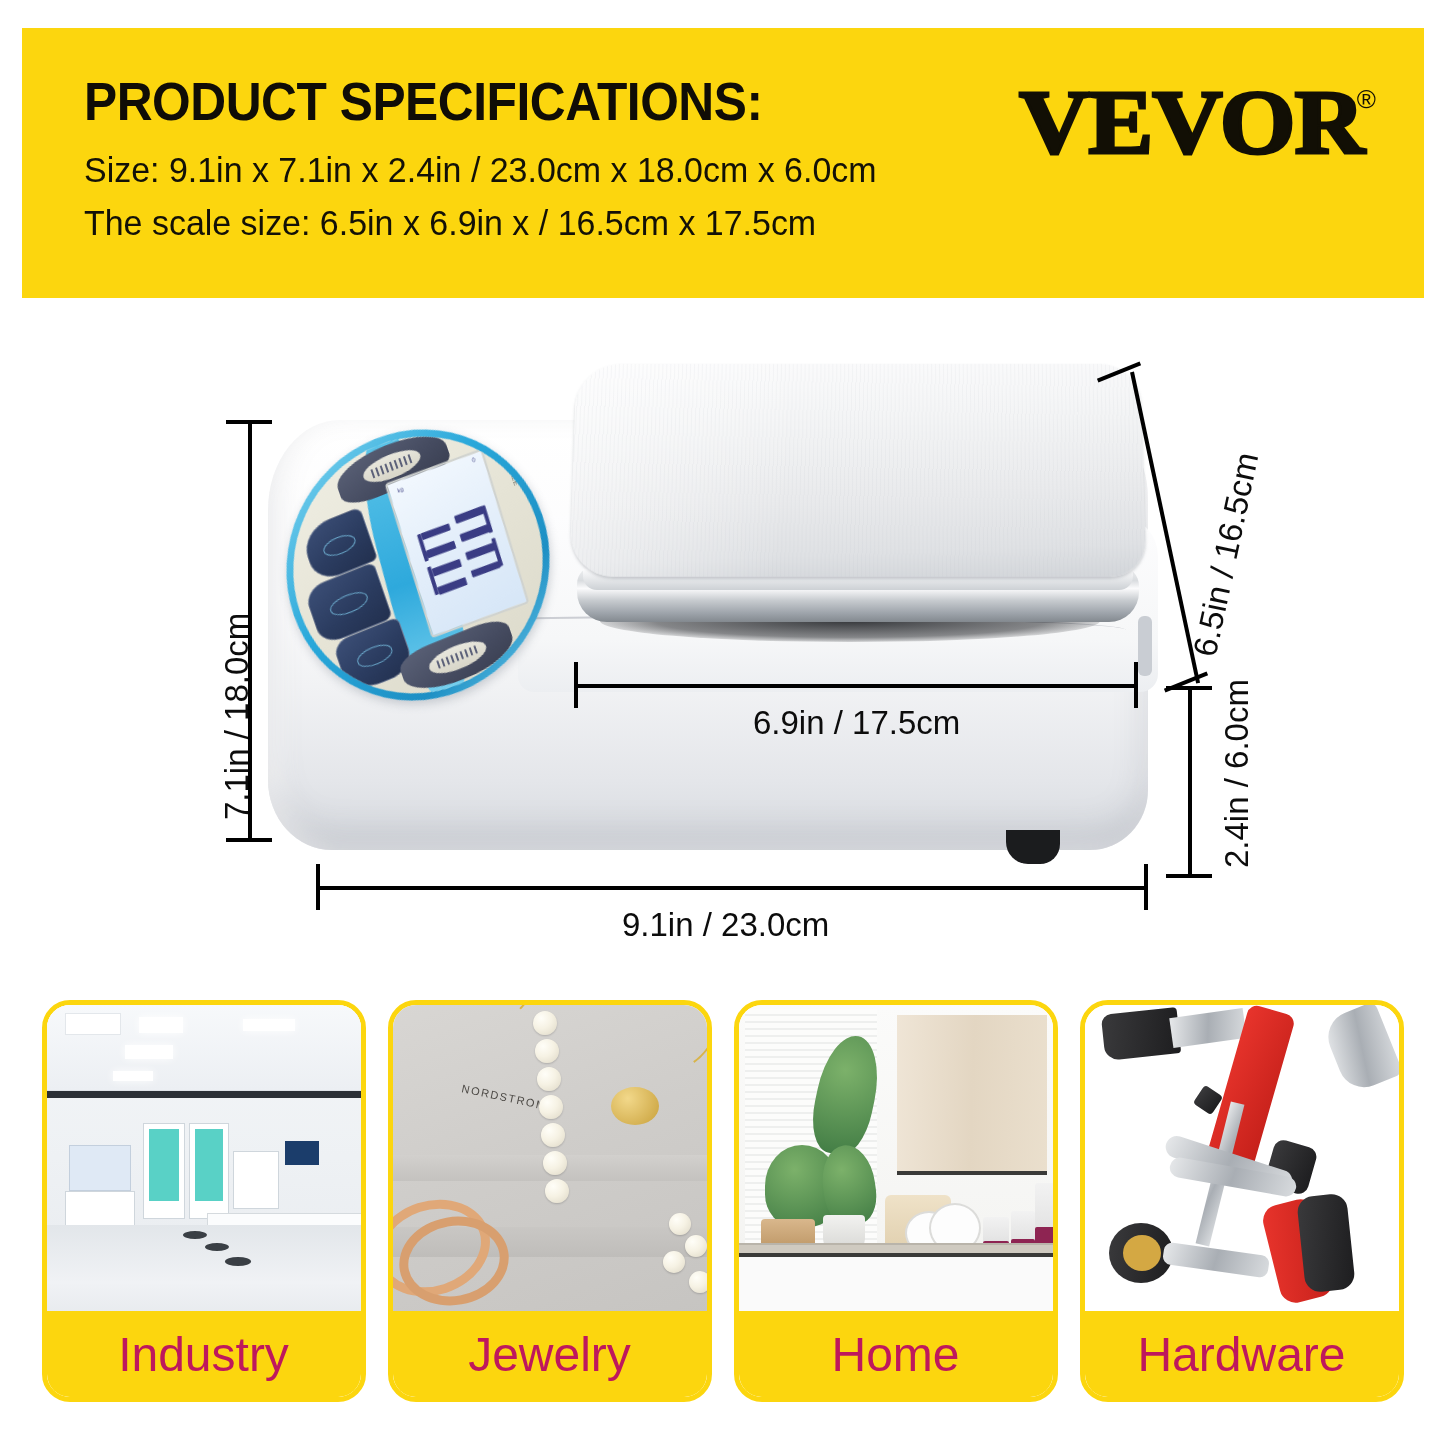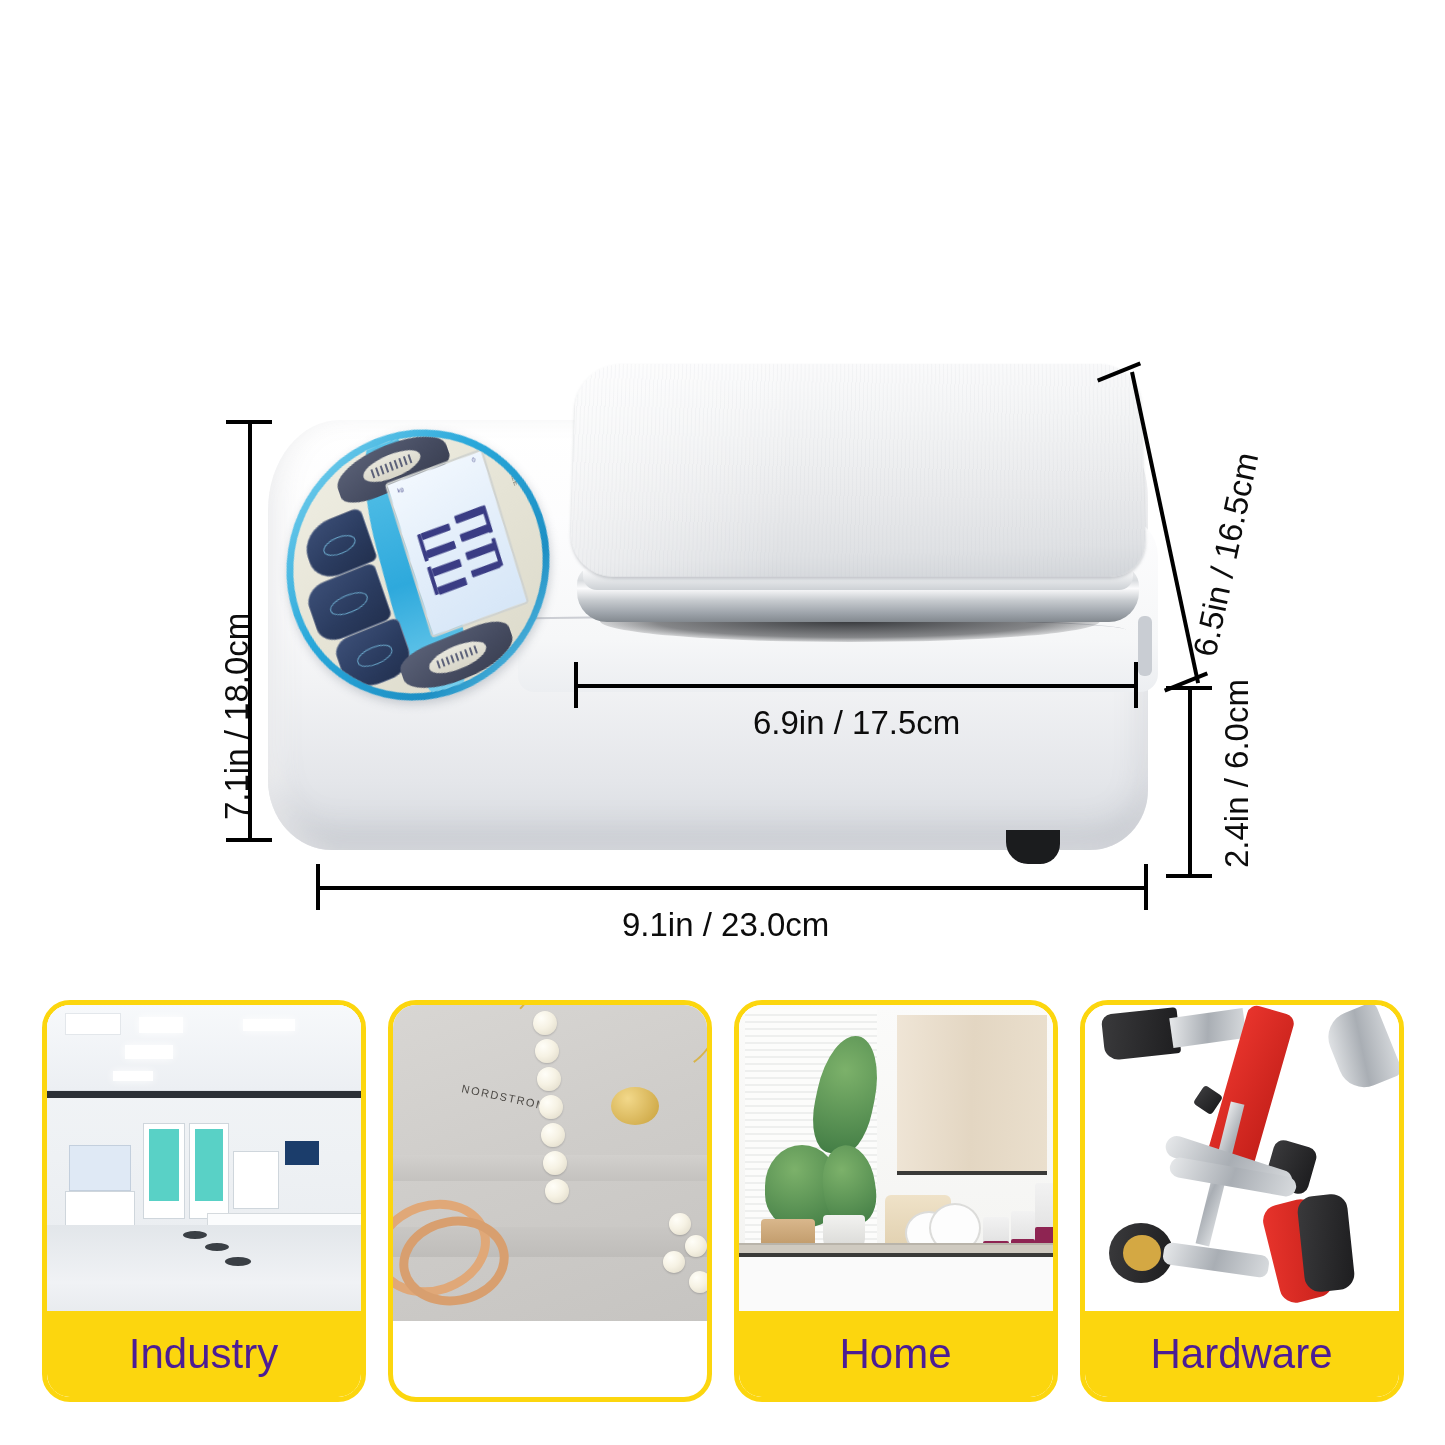--- a/index.html
+++ b/index.html
@@ -294,22 +294,22 @@
     overflow: hidden;
     background: #fff;
   }
   .card-photo { position: absolute; left:0; top:0; width:100%; height: 316px; overflow:hidden; }
   .card-label {
     position: absolute;
     left: 0; bottom: 0;
     width: 100%; height: 86px;
     background: #FCD60E;
     display: flex; align-items: center; justify-content: center;
-    font-size: 42px;
-    color: #4c1d95;
+    font-size: 48px;
+    color: #be185d;
     border-radius: 0 0 22px 22px;
   }
 
   
   .lab { position:absolute; inset:0; background: linear-gradient(180deg,#f4f6f8 0%,#eef1f4 48%,#e7eaee 100%); }
   .lab-ceiling { position:absolute; left:0; top:0; width:100%; height:86px; background:linear-gradient(180deg,#f7f9fb,#eceff3); border-bottom:1px solid #dfe3e8; }
   .lab-tile { position:absolute; background:#ffffff; border:1px solid #e3e7eb; }
   .lab-light { position:absolute; background:#ffffff; box-shadow:0 0 8px rgba(255,255,255,0.9); }
   .lab-darkband { position:absolute; left:0; top:86px; width:100%; height:7px; background:#2b3036; }
   .lab-cab { position:absolute; background:#ffffff; border:1px solid #cfd6dc; }
@@ -347,20 +347,30 @@
   .hm-jar { position:absolute; background:linear-gradient(180deg,#f2f2f2,#dcdcdc); border-radius:3px; }
   .hm-jar-lid { position:absolute; background:#8e2452; border-radius:2px; }
   .hm-plate { position:absolute; border-radius:50%; background:#fdfdfd; border:2px solid #dcdcda; }
   .hm-board { position:absolute; background:linear-gradient(180deg,#efe2c8,#e0cfae); border-radius:6px; }
 </style>
 </head>
 <body>
 
 <div id="page">
 
+  <div class="spec-banner">
+    <div class="spec-title">PRODUCT SPECIFICATIONS:</div>
+    <div class="spec-line spec-line-1">Size: 9.1in x 7.1in x 2.4in / 23.0cm x 18.0cm x 6.0cm</div>
+    <div class="spec-line spec-line-2">The scale size: 6.5in x 6.9in x / 16.5cm x 17.5cm</div>
+
+    <div class="vevor-logo">
+      <div class="vevor-text">VEVOR</div>
+      <div class="vevor-reg">®</div>
+    </div>
+  </div>
 
   <div class="hero">
 
     <div class="scale-body">
       <div class="scale-top-face"></div>
       <div class="scale-side-port"></div>
       <div class="scale-foot"></div>
     </div>
 
     <div class="platform-shadow"></div>
@@ -488,20 +498,21 @@
           <div class="jw-pendant" style="left:218px; top:82px; width:48px; height:38px;"></div>
           <div class="jw-chain" style="left:20px; top:-62px; width:120px; height:86px; transform:rotate(-6deg);"></div>
           <div class="jw-bangle" style="left:-20px; top:196px; width:118px; height:94px; transform:rotate(-18deg);"></div>
           <div class="jw-bangle" style="left:6px; top:212px; width:110px; height:88px; transform:rotate(-10deg); border-color:#d89f6f;"></div>
           <div class="jw-pearl" style="left:276px; top:208px; width:22px; height:22px;"></div>
           <div class="jw-pearl" style="left:292px; top:230px; width:22px; height:22px;"></div>
           <div class="jw-pearl" style="left:270px; top:246px; width:22px; height:22px;"></div>
           <div class="jw-pearl" style="left:296px; top:266px; width:22px; height:22px;"></div>
         </div>
       </div>
+      <div class="card-label">Jewelry</div>
     </div>
 
     <div class="card">
       <div class="card-photo">
         <div class="hm">
           <div class="hm-window"></div>
           <div class="hm-cab"></div>
           <div class="hm-plant" style="left:78px; top:30px;  width:58px; height:120px; transform:rotate(12deg);"></div>
           <div class="hm-plant" style="left:26px; top:140px; width:74px; height:82px;"></div>
           <div class="hm-plant" style="left:84px; top:140px; width:52px; height:80px; transform:rotate(-8deg);"></div>

